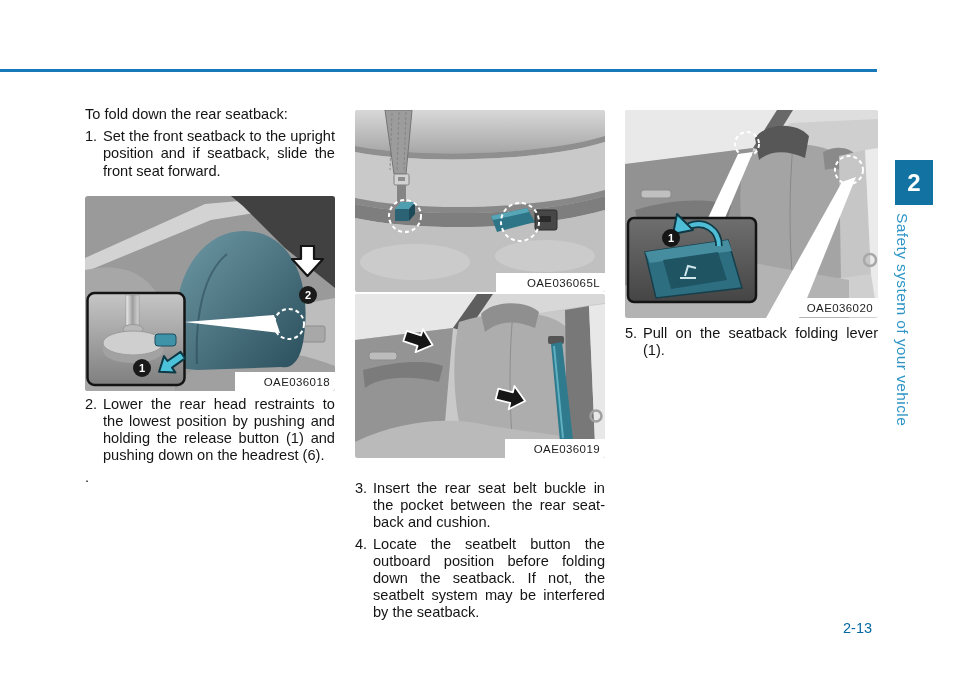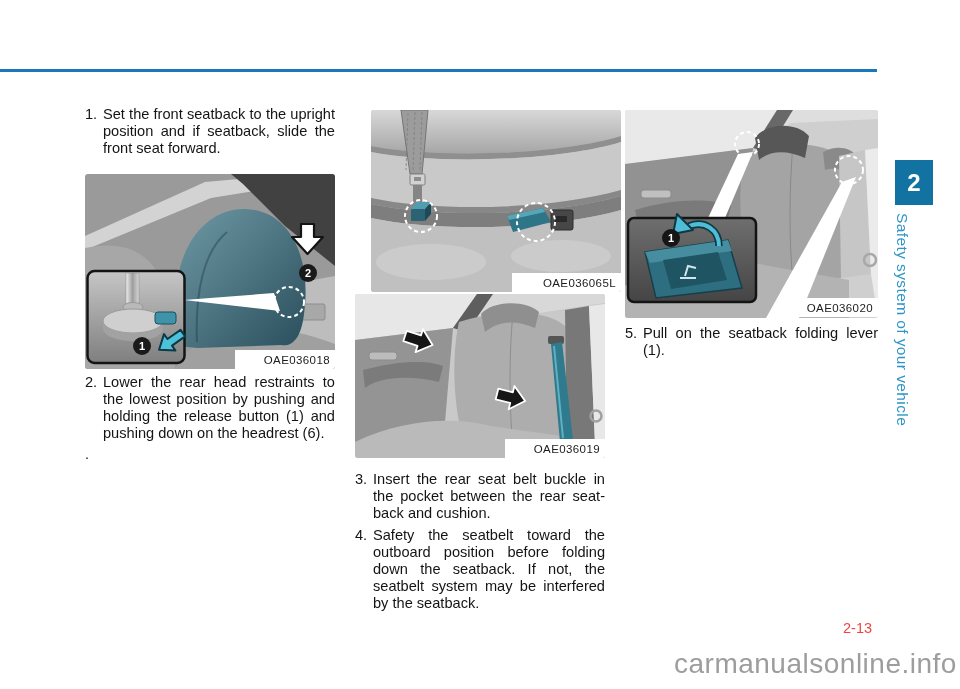--- a/index.html
+++ b/index.html
@@ -13,44 +13,45 @@
   .col3{left:625px;top:110px;width:253px;}
 
   .intro{margin:0 0 5px 0;}
   .step{position:relative;padding-left:18px;margin:0 0 4px 0;}
   .step .num{position:absolute;left:0;top:0;}
   .stray{margin:2px 0 0 0;text-align:left;}
 
   .fig{margin:0;}
   .fig svg{display:block;border-radius:3px;}
   .figm1{margin:16px 0 5px 0;}
-  .figm2{margin:0 0 2px 16px;}
-  .figm3{margin:0 0 13px 0;}
+  .figm2{margin:0 0 2px 0;}
+  .figm3{margin:0 0 22px 0;}
   .figm4{margin:0 0 7px 0;}
 
   .cap{font:11.5px "Liberation Sans",sans-serif;fill:#1c1c1c;letter-spacing:.4px;}
   .badge{font:bold 11px "Liberation Sans",sans-serif;fill:#ffffff;text-anchor:middle;}
 
   .chapter-badge{position:absolute;left:895px;top:160px;width:38px;height:45px;
      background:#1273a2;color:#fff;display:flex;align-items:center;justify-content:center;
      font-size:24px;font-weight:600;}
   .sidebar-title{position:absolute;left:893px;top:213px;writing-mode:vertical-rl;
      color:#2e95c6;font-size:15.5px;letter-spacing:.4px;white-space:nowrap;}
 
-  .page-number{position:absolute;left:843px;top:620px;font-size:14.5px;color:#ef4444;}
+  .page-number{position:absolute;left:843px;top:620px;font-size:14.5px;color:#0369a1;}
   .watermark{position:absolute;left:674px;top:648px;font-size:28px;color:#9d9d9d;letter-spacing:.5px;}
 </style>
 </head>
 <body>
 
 <div class="page">
 
   <div class="top-rule"></div>
 
   <div class="col col1">
+    <p class="intro">To fold down the rear seatback:</p>
 
     <div class="step">
       <span class="num">1.</span>
       <span>Set the front seatback to the upright position and if seatback, slide the front seat forward.</span>
     </div>
 
     <div class="fig figm1">
       <svg width="250" height="195" viewBox="0 0 250 195">
         <defs>
           <linearGradient id="g-head" x1="0" y1="0" x2="1" y2="1">
@@ -191,21 +192,21 @@
         </g>
       </svg>
     </div>
 
     <div class="step">
       <span class="num">3.</span>
       <span>Insert the rear seat belt buckle in the pocket between the rear seat-back and cushion.</span>
     </div>
     <div class="step">
       <span class="num">4.</span>
-      <span>Safety the seatbelt toward the outboard position before folding down the seatback. If not, the seatbelt system may be interfered by the seatback.</span>
+      <span>Locate the seatbelt button the outboard position before folding down the seatback. If not, the seatbelt system may be interfered by the seatback.</span>
     </div>
   </div>
 
   <div class="col col3">
 
     <div class="fig figm4">
       <svg width="253" height="208" viewBox="0 0 253 208">
         <defs>
           <linearGradient id="g4i" x1="0" y1="0" x2="0" y2="1">
             <stop offset="0" stop-color="#6f6f6f"></stop>
@@ -262,15 +263,14 @@
       <span>Pull on the seatback folding lever (1).</span>
     </div>
   </div>
 
   <div class="chapter-badge">
     <span>2</span>
   </div>
   <div class="sidebar-title">Safety system of your vehicle</div>
 
   <div class="page-number">2-13</div>
-  <div class="watermark">carmanualsonline.info</div>
 
 </div>
 
 </body></html>

